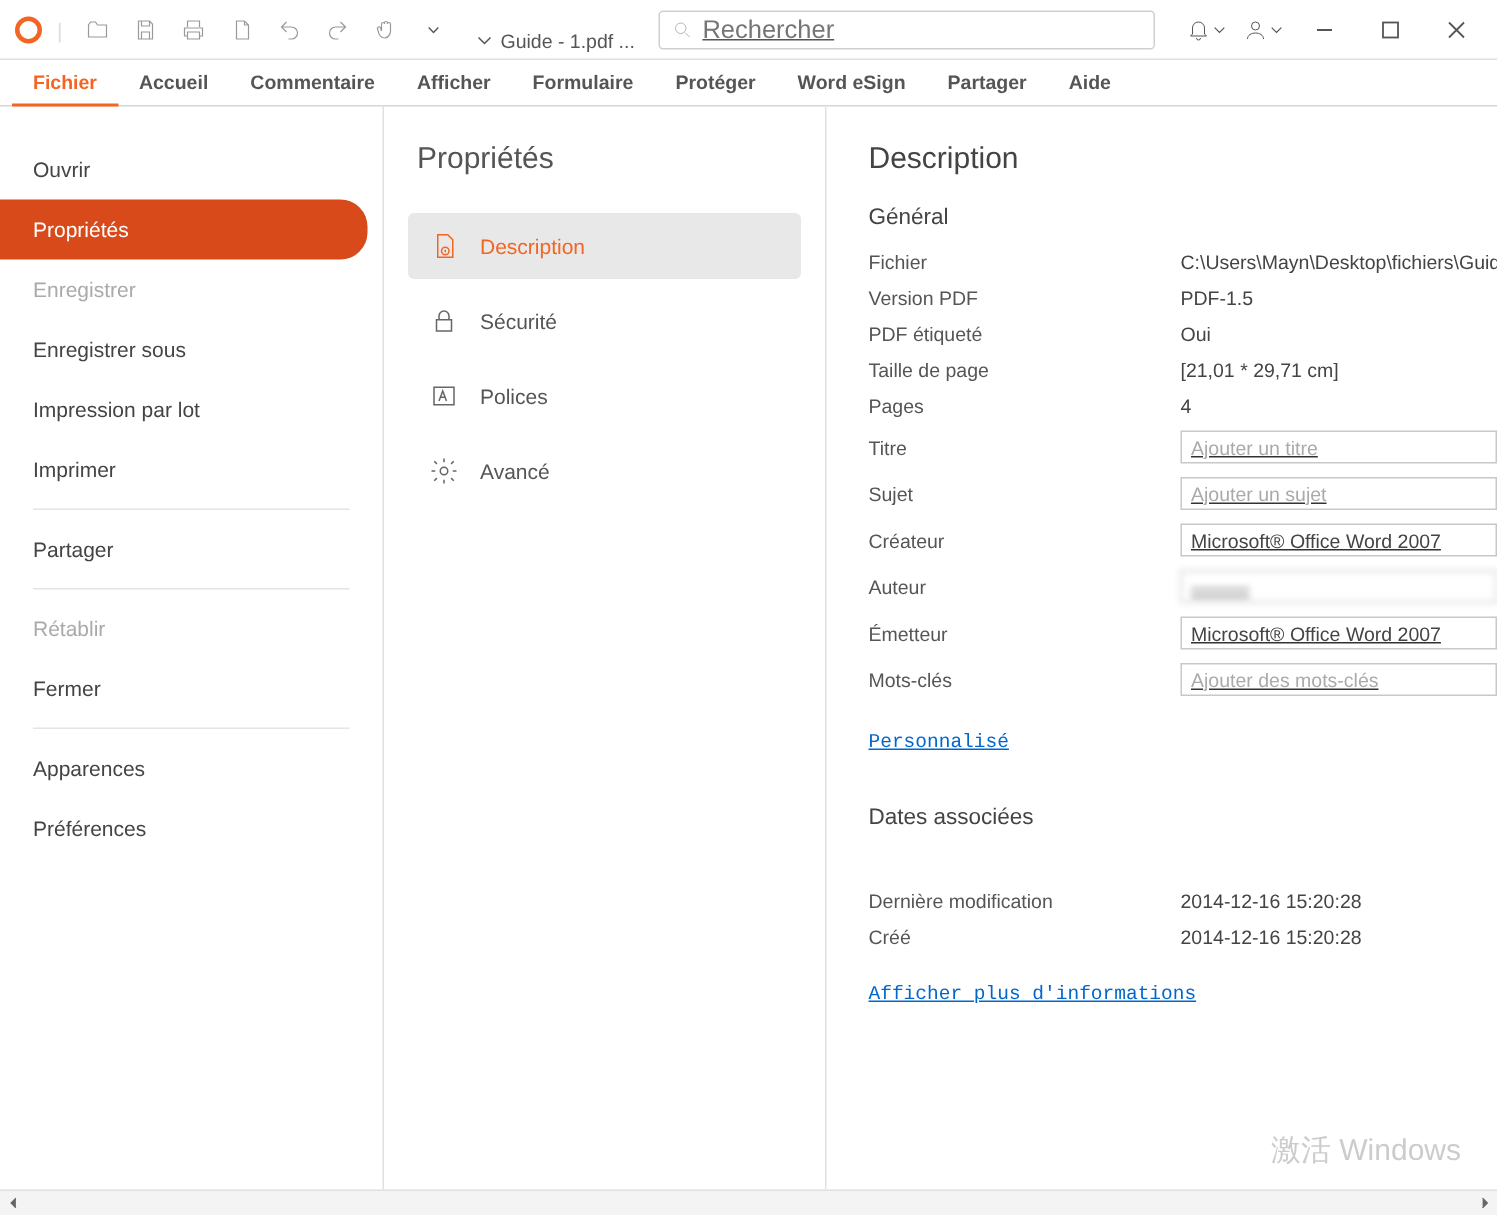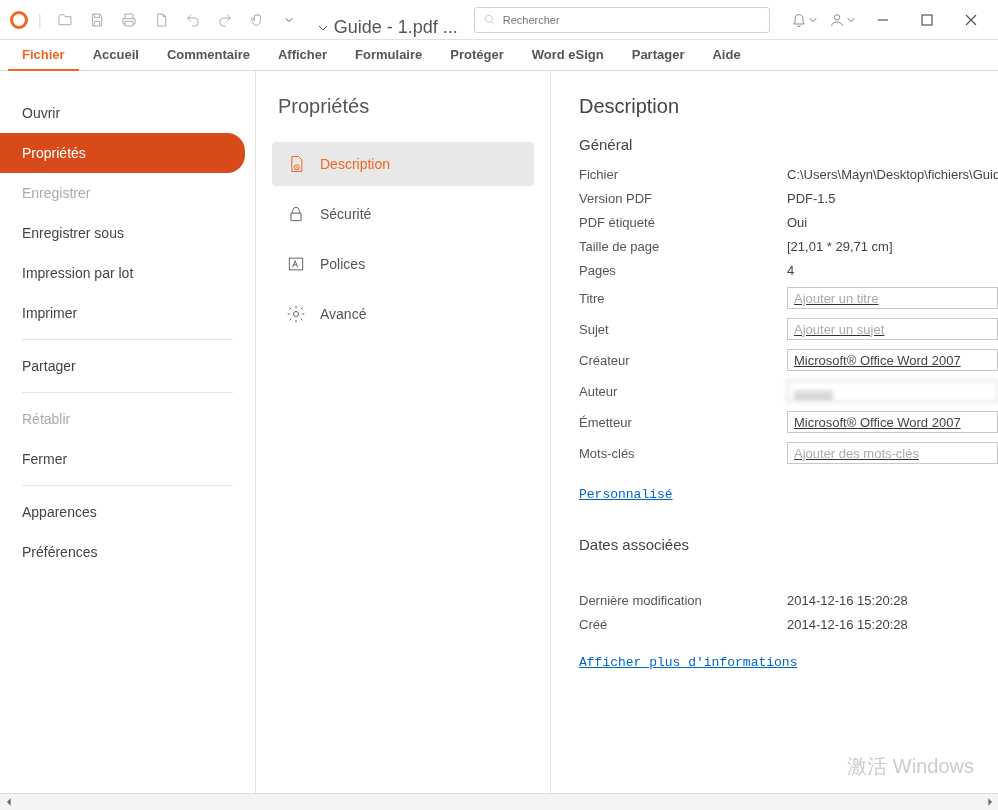--- a/index.html
+++ b/index.html
@@ -30,29 +30,29 @@
     position: relative;
   }
   .title-sep { color: #ddd; margin: 0 4px; font-size: 14px; }
   .qat-btn {
     width: 26px; height: 28px; display: flex; align-items: center; justify-content: center;
     color: #999; cursor: pointer; border-radius: 2px;
   }
   .qat-btn svg { width: 16px; height: 16px; stroke: #999; fill: none; stroke-width: 1.2; }
   .doc-title { display: flex; align-items: center; gap: 6px; margin-left: 10px; color: #555; }
   .doc-title .caret svg { width: 10px; height: 10px; stroke: #555; fill: none; }
-  .doc-title span { font-size: 18px; margin-top: 16px; }
+  .doc-title span { font-size: 13px; margin-top: 16px; }
   .search-box {
     flex: 1; margin: 0 10px; height: 26px;
     border: 1px solid #d0d0d0; border-radius: 3px;
     display: flex; align-items: center; padding: 0 8px; gap: 6px;
     color: #aaa;
   }
   .search-box svg { width: 14px; height: 14px; stroke: #aaa; fill:none; }
-  .search-box input { border: none; outline: none; flex: 1; font-size: 11px; color: #555; background: transparent; }
+  .search-box input { border: none; outline: none; flex: 1; font-size: 17px; color: #555; background: transparent; text-decoration: underline; }
   .win-right { display: flex; align-items: center; gap: 2px; }
   .win-btn {
     width: 42px; height: 28px; display: flex; align-items: center; justify-content: center;
     color: #555; cursor: pointer;
   }
   .win-btn svg { width: 14px; height: 14px; stroke: #555; fill: none; stroke-width: 1.2; }
   .icon-drop { width: 36px; height: 28px; display:flex; align-items:center; justify-content:center; gap:2px; color:#555; cursor:pointer;}
   .icon-drop svg { width: 16px; height:16px; stroke:#555; fill:none;}
   .small-caret svg { width: 8px; height:8px; stroke:#555; fill:none;}
   

